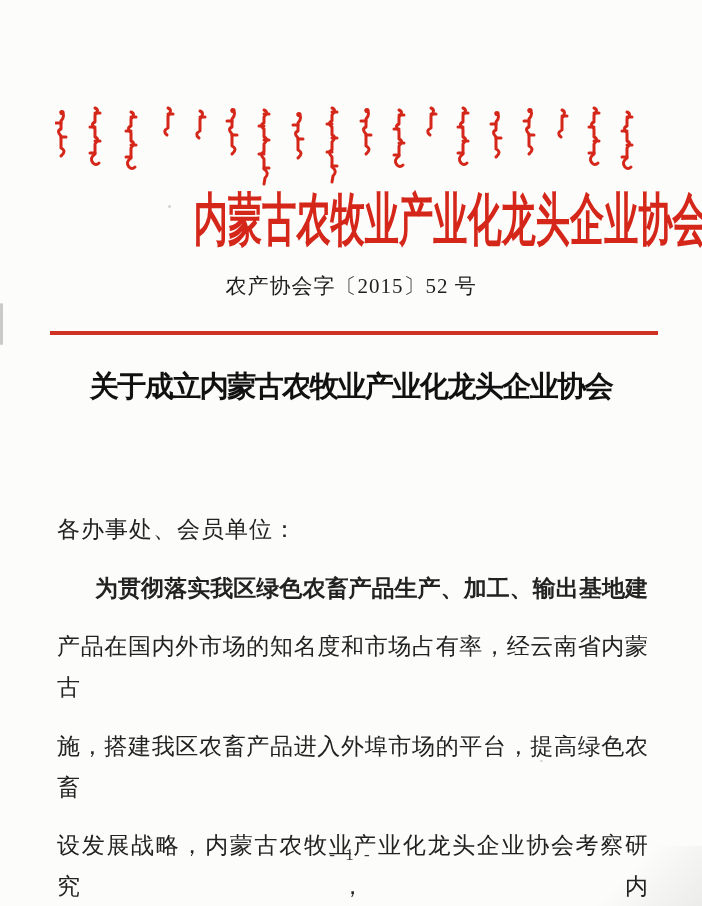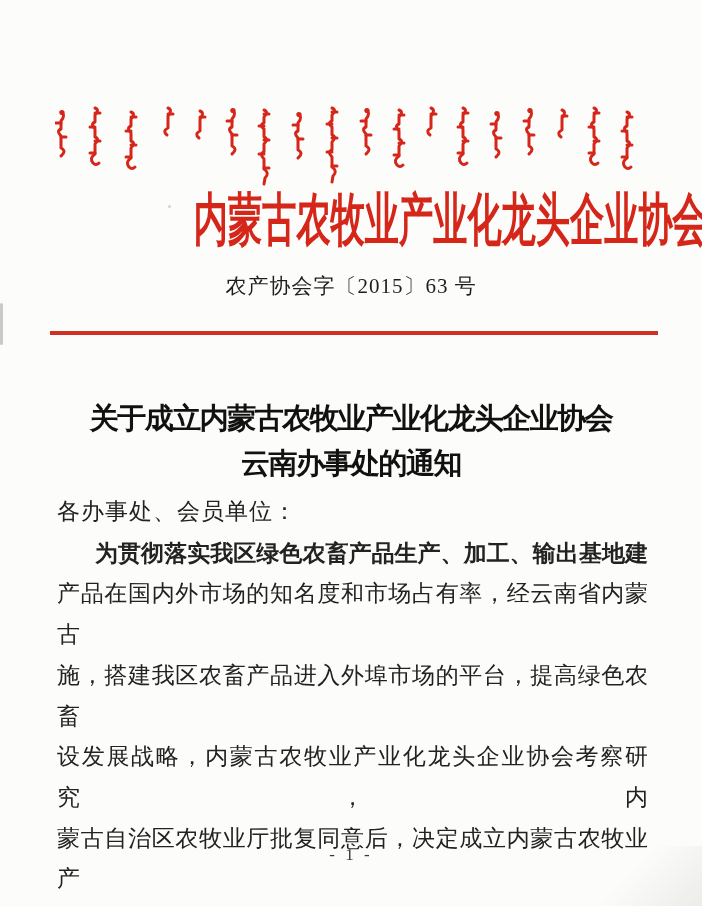--- a/index.html
+++ b/index.html
@@ -59,30 +59,30 @@
     position:absolute;top:272px;left:0;width:702px;
     text-align:center;font-size:21px;color:#1e1e1e;letter-spacing:1px;
   }
 
   .redline{
     position:absolute;top:331px;left:50px;width:608px;height:3.5px;
     background:var(--rule-red);
   }
 
   .doc-title{
-    position:absolute;top:396px;left:0;width:702px;text-align:center;
+    position:absolute;top:364px;left:0;width:702px;text-align:center;
     font-weight:700;font-size:29px;line-height:45px;letter-spacing:-1.5px;
     color:#111;
   }
 
   .content{
     position:absolute;top:492px;left:57px;width:591px;
     font-size:23px;line-height:40.7px;color:#222;
   }
-  .content .line{width:100%;}
+  .content .line{width:100%;margin-top:18px;}
   .content .j{text-align:justify;text-align-last:justify;}
   .content .ind{text-indent:38px;font-weight:bold;}
   .salutation{letter-spacing:1px;margin-bottom:1px;}
 
   .pagenum{
     position:absolute;top:845px;left:0;width:702px;text-align:center;
     font-size:17px;letter-spacing:3px;color:#3a3a3a;
   }
 </style>
 </head>
@@ -134,27 +134,26 @@
       <use href="#mg1" x="507" y="4"></use>
       <use href="#mg3" x="539" y="2"></use>
       <use href="#mg3" x="572" y="6"></use>
     </svg>
   </div>
 
   <div class="masthead">
     <span class="stretch">内蒙古农牧业产业化龙头企业协会文件</span>
   </div>
 
-  <div class="docnum">农产协会字〔2015〕63 号</div>
+  <div class="docnum">农产协会字〔2015〕52 号</div>
 
   <div class="redline"></div>
 
   <div class="doc-title">
     <div>关于成立内蒙古农牧业产业化龙头企业协会</div>
-    <div>云南办事处的通知</div>
   </div>
 
   <div class="content">
     <div class="line salutation">各办事处、会员单位：</div>
     <div class="line j ind">为贯彻落实我区绿色农畜产品生产、加工、输出基地建</div>
     <div class="line j">产品在国内外市场的知名度和市场占有率，经云南省内蒙古</div>
     <div class="line j">施，搭建我区农畜产品进入外埠市场的平台，提高绿色农畜</div>
     <div class="line j">设发展战略，内蒙古农牧业产业化龙头企业协会考察研究，内</div>
     <div class="line j">蒙古自治区农牧业厅批复同意后，决定成立内蒙古农牧业产</div>
 

